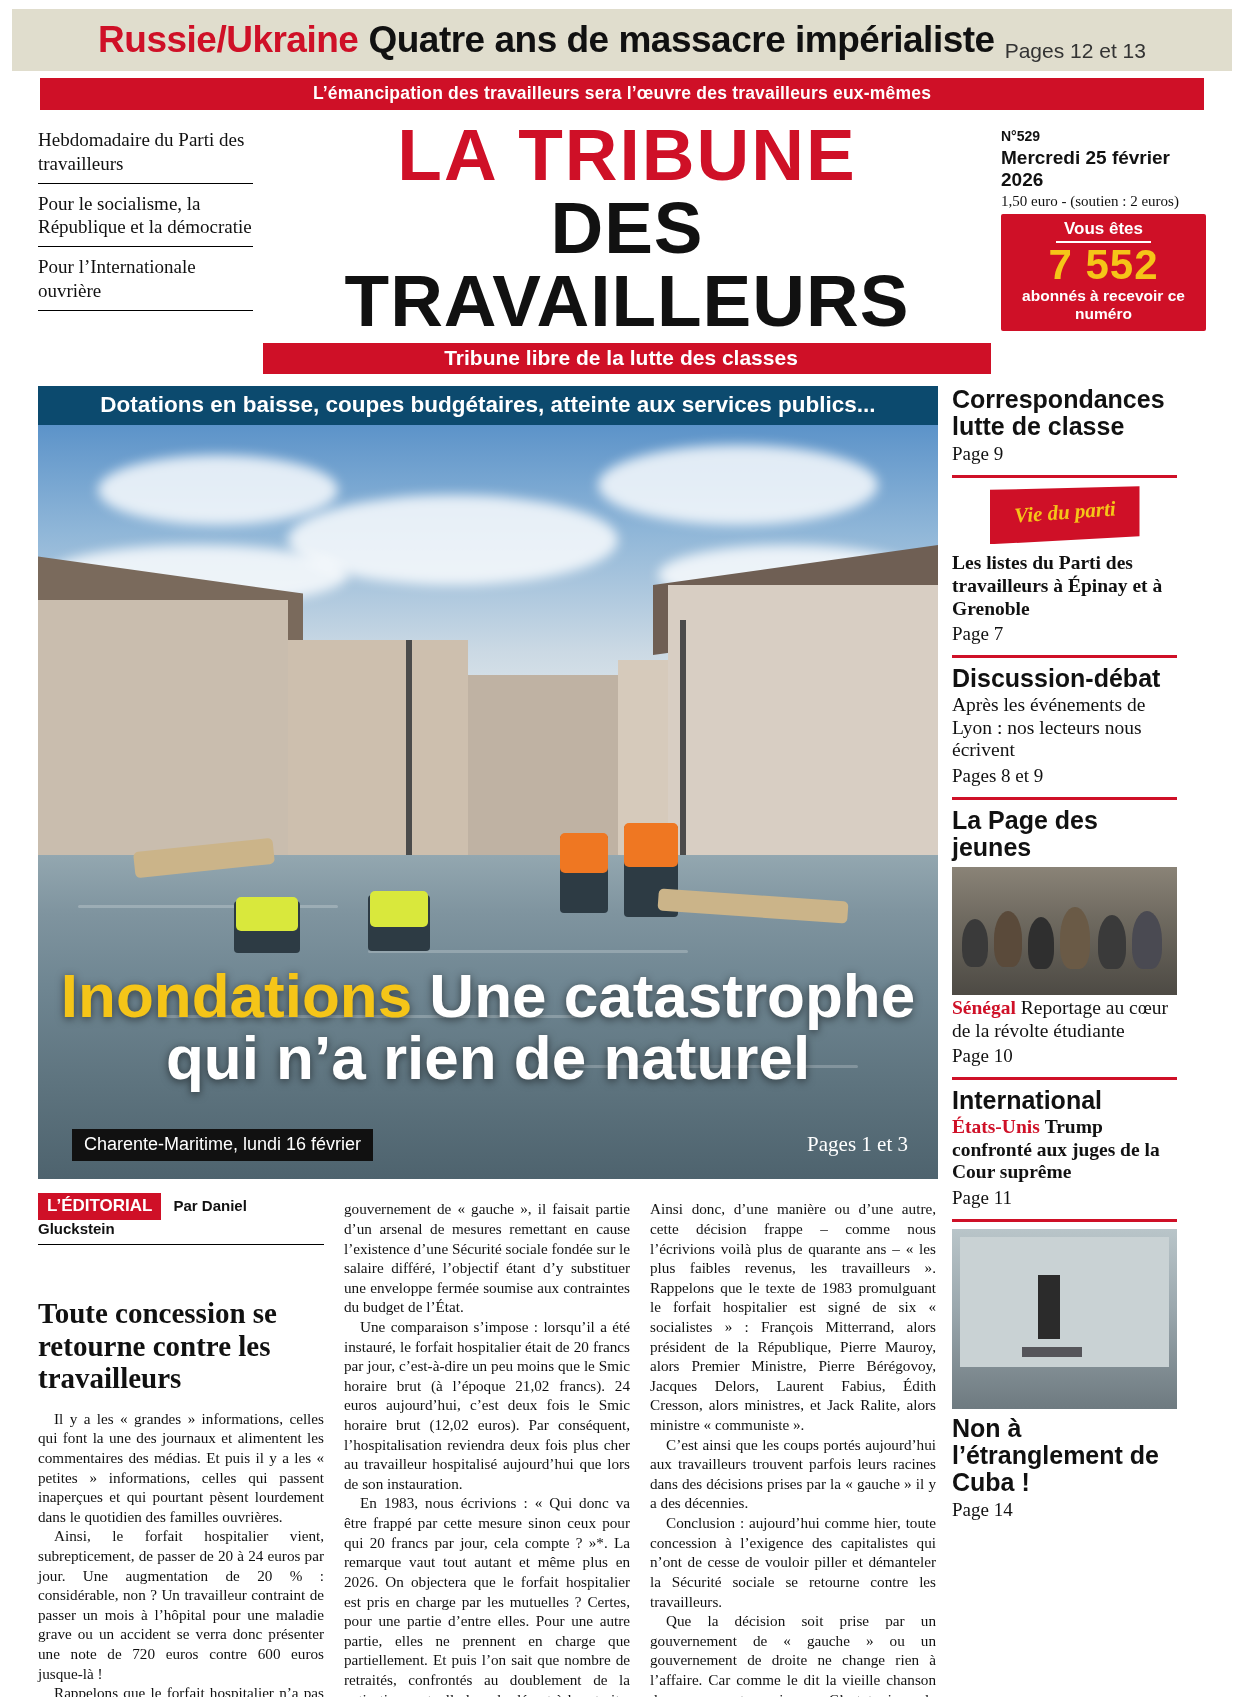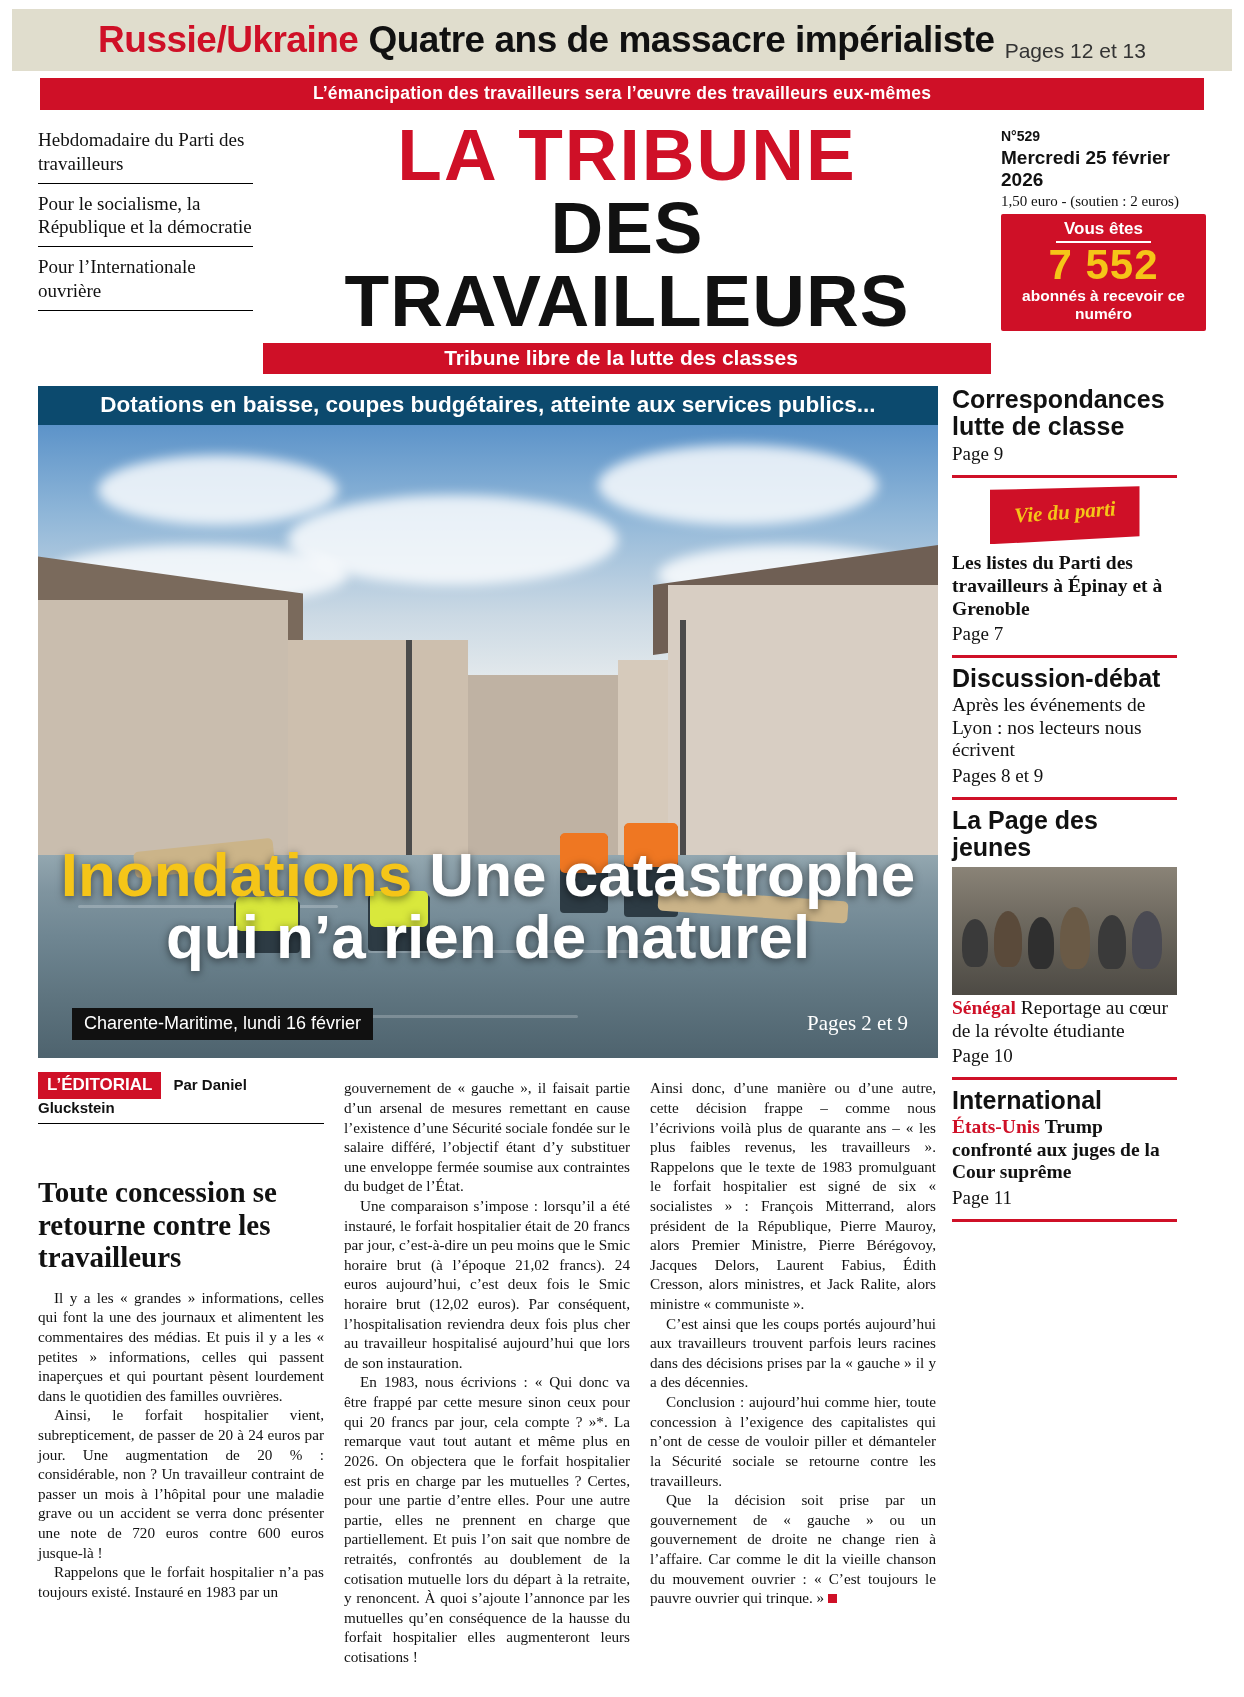--- a/index.html
+++ b/index.html
@@ -120,21 +120,21 @@
   .kicker {
     background:#0c4a6e; color:#fff;
     font-family:"Liberation Sans", sans-serif;
     font-weight:bold; font-size:22.5px;
     text-align:center;
     padding:6px 0 7px 0;
   }
   
   .photo {
     position:relative;
-    height:633px;
+    height:754px;
     overflow:hidden;
     background:linear-gradient(#7fa8cf 0%, #9dc1dd 28%, #cfd8dd 45%, #8d9aa1 60%, #6f8390 75%, #5d7280 100%);
   }
   .sky { position:absolute; left:0; top:0; right:0; height:40%;
          background:linear-gradient(#5c93c9 0%, #8fb6d8 35%, #cbd9e4 75%, #e3e9ec 100%); }
   .cloud { position:absolute; background:rgba(255,255,255,.8); border-radius:50%; filter:blur(6px); }
   .c1 { left:60px; top:30px; width:240px; height:70px; }
   .c2 { left:250px; top:70px; width:330px; height:90px; }
   .c3 { left:560px; top:20px; width:280px; height:80px; }
   .c4 { left:10px; top:120px; width:300px; height:60px; }
@@ -302,21 +302,21 @@
         <div class="vest" style="left:96px;top:420px;width:140px;height:26px;background:#cbb489;transform:rotate(-6deg);"></div>
         <div class="vest" style="left:620px;top:470px;width:190px;height:22px;background:#cbb489;transform:rotate(4deg);"></div>
 
         <div class="headline">
           <span class="hl-yellow">Inondations</span>
           <span>Une catastrophe</span>
           <span class="l2">qui n’a rien de naturel</span>
         </div>
 
         <div class="cap">Charente-Maritime, lundi 16 février</div>
-        <div class="pages23">Pages 2 et 9</div>
+        <div class="pages23">Pages 1 et 3</div>
 
       </div>
 
       <div class="editorial">
         <div class="edcol">
           <div>
             <span class="edtag">L’ÉDITORIAL</span>
             <span class="edby">Par Daniel Gluckstein</span>
           </div>
           <div class="edrule"></div>
@@ -388,16 +388,25 @@
       </div>
       <div class="railrule"></div>
 
       <div>
         <div class="railtitle">International</div>
         <div class="railtext"><b class="red">États-Unis</b> <b>Trump confronté aux juges de la Cour suprême</b></div>
         <div class="railpage">Page 11</div>
       </div>
       <div class="railrule"></div>
 
+      <div>
+        <div class="railphoto cuba">
+          <div class="wallart"></div>
+          <div class="figure" style="left:86px;top:46px;width:22px;height:64px;"></div>
+          <div class="figure" style="left:70px;top:118px;width:60px;height:10px;background:#55555a;"></div>
+        </div>
+        <div class="railtitle" style="margin-top:6px;">Non à l’étranglement de Cuba !</div>
+        <div class="railpage">Page 14</div>
+      </div>
 
     </div>
   </div>
 </div>
 
 </body></html>

